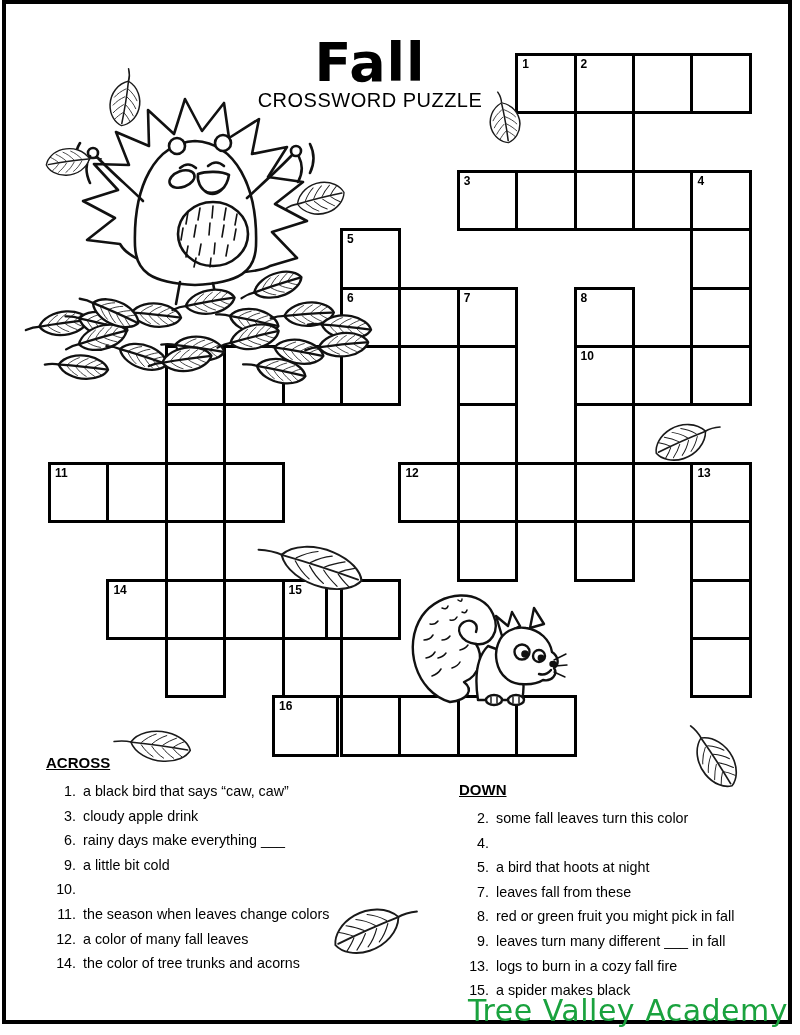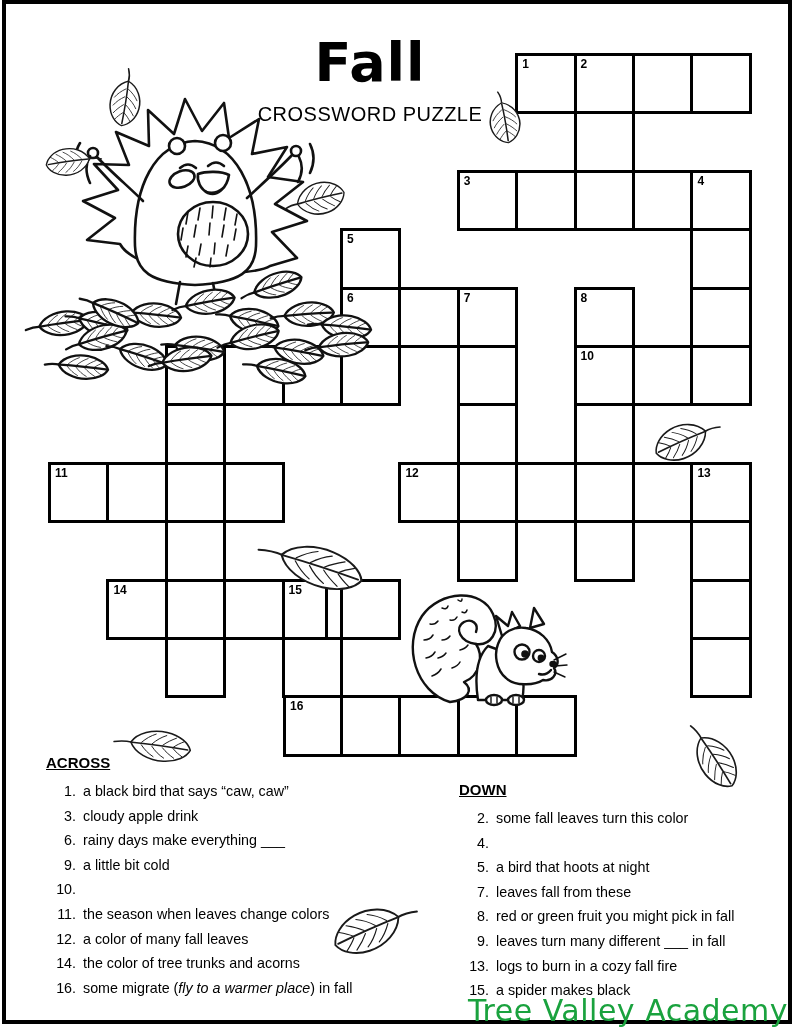--- a/index.html
+++ b/index.html
@@ -3,21 +3,21 @@
 <meta charset="utf-8">
 <style>
   html,body{margin:0;padding:0;background:#fff;}
   .page{position:relative;width:800px;height:1035px;background:#ffffff;overflow:hidden;
         font-family:"Liberation Sans",sans-serif;color:#000;}
   .frame{position:absolute;left:2px;top:0;width:790px;height:1024px;border:4px solid #000;
          box-sizing:border-box;z-index:1;}
   .title-block{position:absolute;left:220px;top:38px;width:300px;text-align:center;z-index:3;}
   .title{font-family:"DejaVu Sans",sans-serif;font-weight:bold;font-size:54px;line-height:50px;
          letter-spacing:1px;}
-  .subtitle{font-size:20px;letter-spacing:.5px;margin-top:15px;}
+  .subtitle{font-size:20px;letter-spacing:.5px;margin-top:1px;}
   .cell{position:absolute;background:#fff;border:3px solid #000;box-sizing:border-box;z-index:2;}
   .cell-num{position:absolute;left:4px;top:1px;font-size:12px;font-weight:bold;line-height:14px;}
   .clues{position:absolute;font-size:14.3px;line-height:24.6px;z-index:3;}
   .clues-heading{font-size:15px;font-weight:bold;text-decoration:underline;line-height:20px;}
   .clue-list{margin-top:6px;}
   .clue-row{display:flex;}
   .clue-num{width:30px;text-align:right;flex:none;}
   .clue-text{margin-left:7px;white-space:nowrap;}
   .branding{position:absolute;right:12px;top:993px;font-family:"DejaVu Sans",sans-serif;
             font-weight:normal;font-size:30px;letter-spacing:.5px;z-index:3;}
@@ -112,21 +112,21 @@
       <div class="cell" style="left: 164.8px; top: 578.6px; width: 61.4px; height: 61.4px;"></div>
       <div class="cell" style="left: 223.2px; top: 578.6px; width: 61.4px; height: 61.4px;"></div>
       <div class="cell" style="left: 281.6px; top: 578.6px; width: 46px; height: 61.4px;">
         <span class="cell-num">15</span>
       </div>
       <div class="cell" style="left: 340px; top: 578.6px; width: 61.4px; height: 61.4px;"></div>
       <div class="cell" style="left: 690.4px; top: 578.6px; width: 61.4px; height: 61.4px;"></div>
       <div class="cell" style="left: 164.8px; top: 637px; width: 61.4px; height: 61.4px;"></div>
       <div class="cell" style="left: 281.6px; top: 637px; width: 61.4px; height: 61.4px;"></div>
       <div class="cell" style="left: 690.4px; top: 637px; width: 61.4px; height: 61.4px;"></div>
-      <div class="cell" style="left: 283px; top: 695.4px; width: 67px; height: 61.4px;">
+      <div class="cell" style="left: 272px; top: 695.4px; width: 67px; height: 61.4px;">
         <span class="cell-num">16</span>
       </div>
       <div class="cell" style="left: 340px; top: 695.4px; width: 61.4px; height: 61.4px;"></div>
       <div class="cell" style="left: 398.4px; top: 695.4px; width: 61.4px; height: 61.4px;"></div>
       <div class="cell" style="left: 456.8px; top: 695.4px; width: 61.4px; height: 61.4px;"></div>
       <div class="cell" style="left: 515.2px; top: 695.4px; width: 61.4px; height: 61.4px;"></div>
     </div>
 
   <svg class="defs-hidden" aria-hidden="true">
     <defs>
@@ -242,24 +242,20 @@
           <span class="clue-text">the season when leaves change colors</span>
         </div>
         <div class="clue-row">
           <span class="clue-num">12.</span>
           <span class="clue-text">a color of many fall leaves</span>
         </div>
         <div class="clue-row">
           <span class="clue-num">14.</span>
           <span class="clue-text">the color of tree trunks and acorns</span>
         </div>
-        <div class="clue-row">
-          <span class="clue-num">16.</span>
-          <span class="clue-text">some migrate (<i>fly to a warmer place</i>) in fall</span>
-        </div>
       </div>
   </div>
 
   <div class="clues" style="left:459px;top:780px;width:330px">
     <div class="clues-heading">DOWN</div>
     <div class="clue-list" id="down-list">
         <div class="clue-row">
           <span class="clue-num">2.</span>
           <span class="clue-text">some fall leaves turn this color</span>
         </div>

